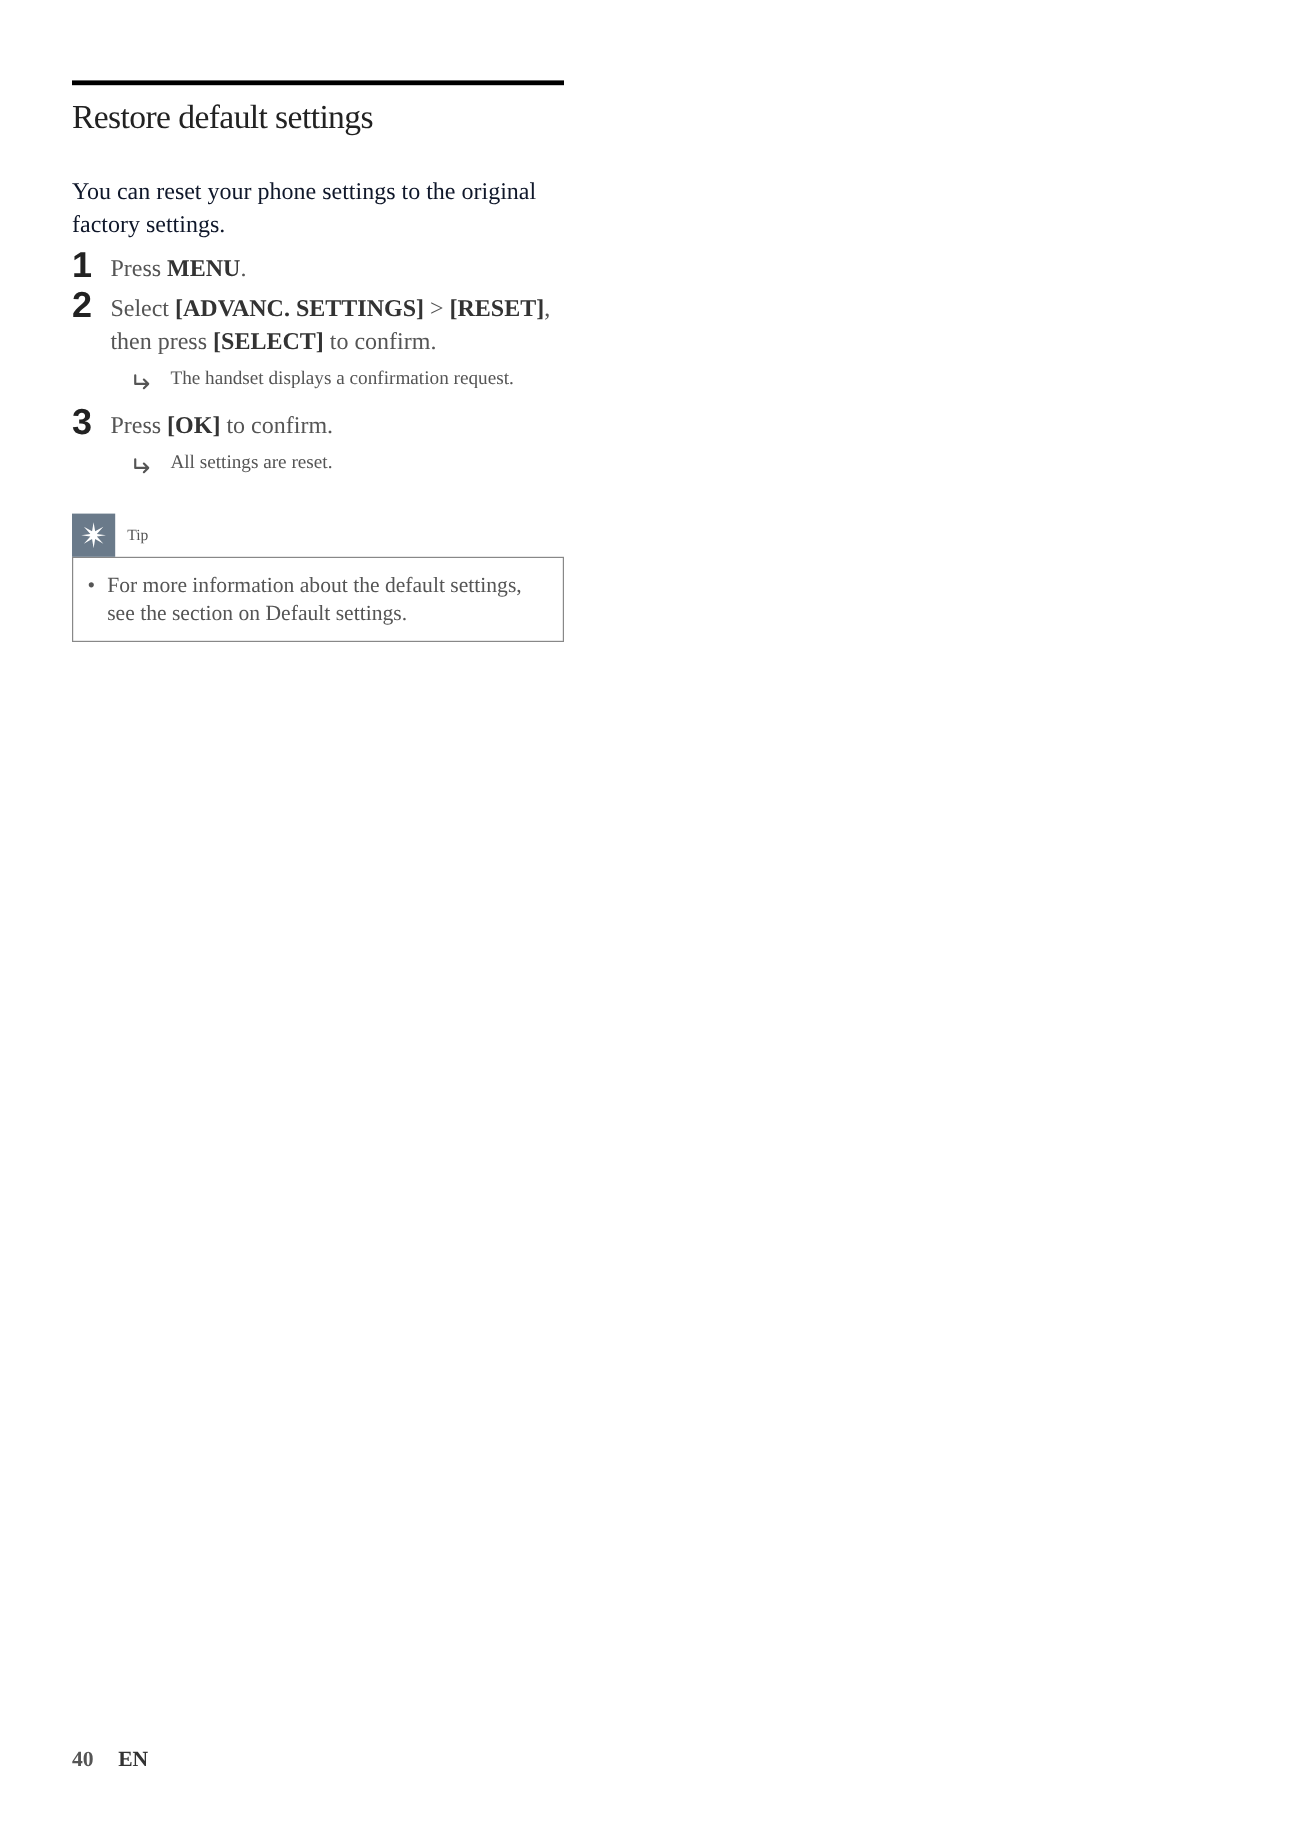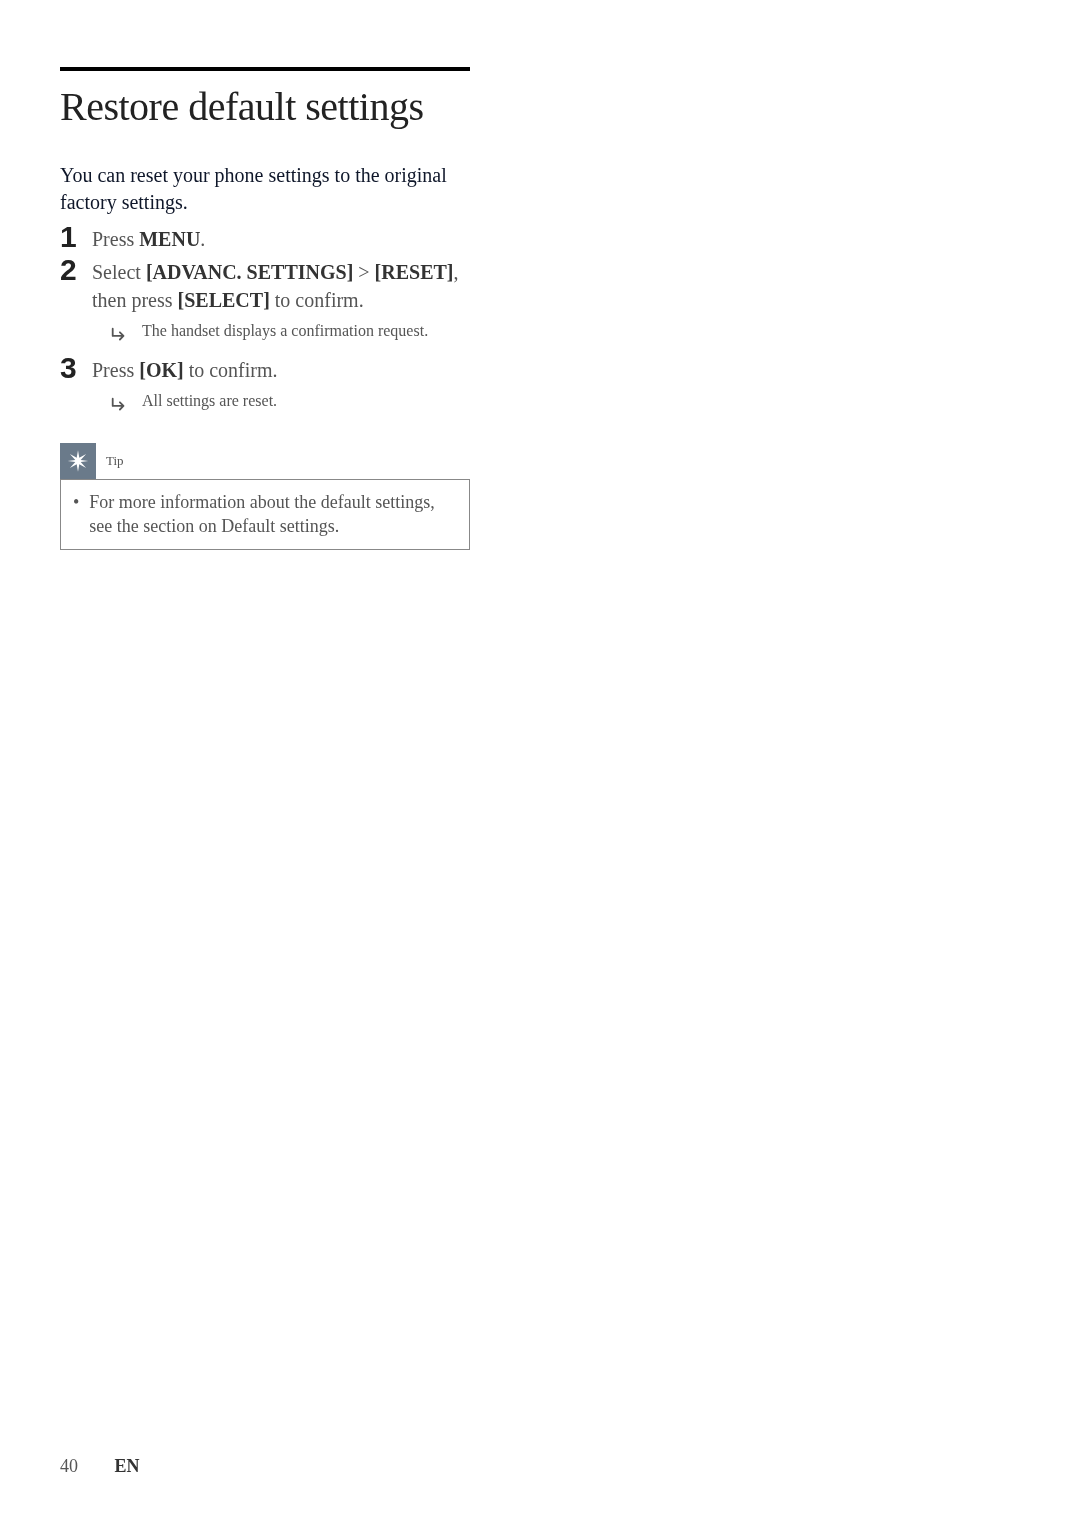--- a/index.html
+++ b/index.html
@@ -18,21 +18,21 @@
     .page-content {
       padding: 67px 60px 0 60px;
       width: 540px;
     }
     .section-rule {
       border-top: 4px solid #000;
       width: 410px;
       margin-bottom: 12px;
     }
     .section-heading {
-      font-size: 40px;
+      font-size: 28px;
       font-weight: normal;
       color: #222;
       margin-bottom: 32px;
       letter-spacing: -0.5px;
     }
     .intro-text {
       font-size: 20px;
       line-height: 1.35;
       color: #0f172a;
       margin-bottom: 6px;
@@ -133,22 +133,22 @@
       margin-right: 10px;
     }
     .page-footer {
       position: absolute;
       bottom: 50px;
       left: 60px;
       font-size: 18px;
       color: #555;
     }
     .page-footer .page-no {
-      margin-right: 32px;
-      font-weight: 400;
+      margin-right: 16px;
+      font-weight: 700;
     }
     .page-footer .lang {
       font-weight: 600;
       color: #333;
     }
   </style>
 </head>
 <body>
 
 <div class="page-content">

